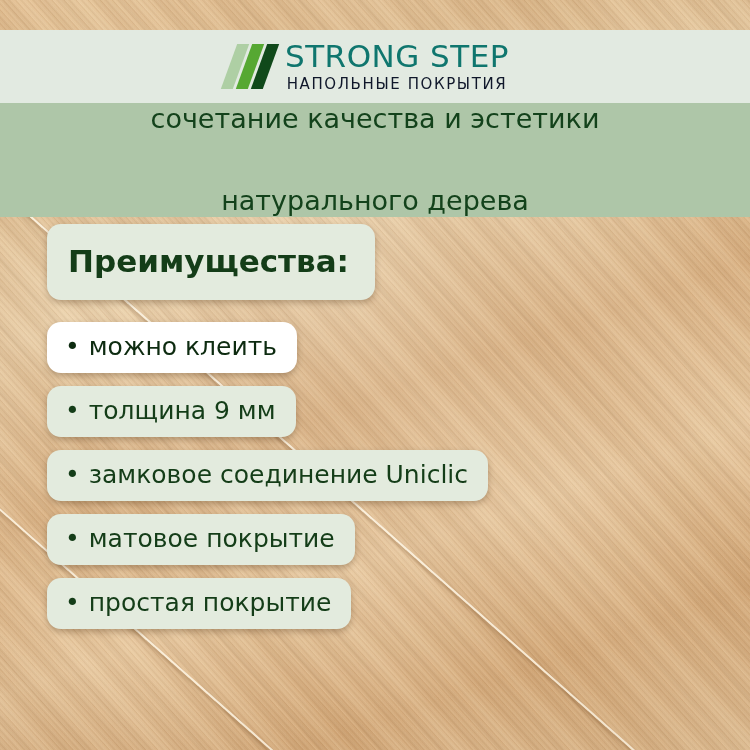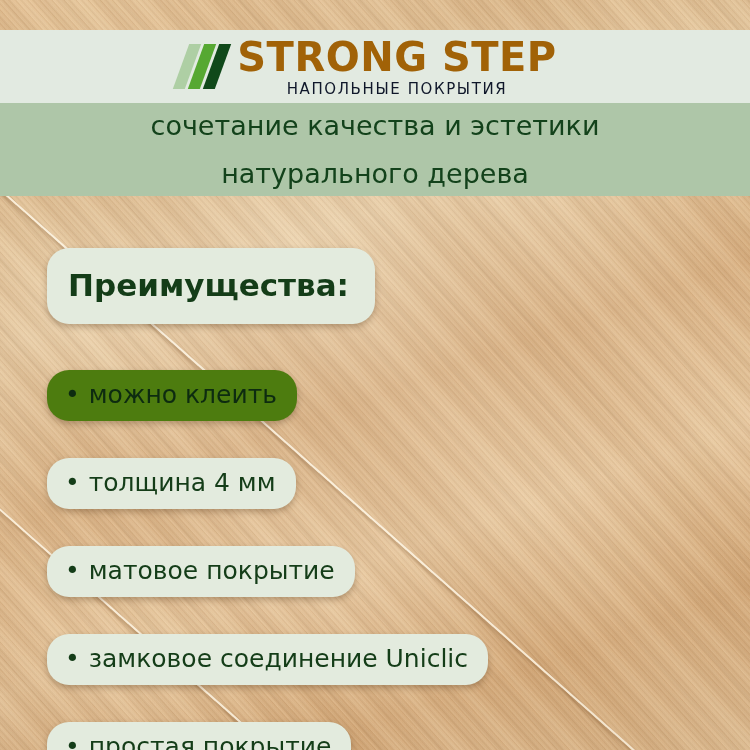--- a/index.html
+++ b/index.html
@@ -121,44 +121,44 @@
   .bar-a { background: #aecfa4; }
   .bar-b { background: #56a832; }
   .bar-c { background: #10491a; }
   .logo-text {
     display: flex;
     flex-direction: column;
     align-items: center;
     line-height: 1;
   }
   .logo-name {
-    font-size: 40px;
-    font-weight: 700;
+    font-size: 31px;
+    font-weight: 400;
     letter-spacing: .5px;
-    color: #a16207;
+    color: #0f766e;
     white-space: nowrap;
   }
   .logo-sub {
     margin-top: 5px;
     font-size: 15px;
     letter-spacing: 1.6px;
     color: #0f172a;
     white-space: nowrap;
   }
 
   .tagline-band {
     position: absolute;
     left: 0; right: 0;
     top: 103px;
-    height: 93px;
+    height: 114px;
     background: #aec6a8;
     display: flex;
     flex-direction: column;
     align-items: center;
-    justify-content: center;
+    justify-content: space-between;
     gap: 16px;
   }
   .tagline-line {
     font-size: 27px;
     color: #13421b;
     line-height: 1.18;
     white-space: nowrap;
   }
 
   
@@ -166,42 +166,41 @@
     position: absolute;
     left: 47px;
     top: 224px;
     display: flex;
     flex-direction: column;
     align-items: flex-start;
     gap: 13px;
   }
   .pill {
     background: #e3ebde;
-    border-radius: 22px;
+    border-radius: 14px;
     box-shadow: 0 3px 6px rgba(70,44,16,0.30);
     color: #143d18;
     white-space: nowrap;
-    margin-top: 24px;
   }
   .pill.heading {
     padding: 19px 26px 21px 21px;
     font-size: 31px;
     font-weight: 700;
     margin-bottom: 9px;
   }
   .pill.bullet {
     padding: 10px 20px 12px 18px;
     font-size: 25px;
   }
   .pill.bullet .dot {
     font-size: 25px;
     margin-right: 9px;
   }
   .pill.bullet.highlight {
-    background: #4d7c0f;
+    background: #ffffff;
     color: #0d2b10;
   }
 </style>
 </head>
 <body>
 
 <div id="poster">
 
   <div class="wood-base"></div>
   <div class="wood-bands"></div>
@@ -229,20 +228,20 @@
 
   <div class="tagline-band">
     <div class="tagline-line">сочетание качества и эстетики</div>
     <div class="tagline-line">натурального дерева</div>
   </div>
 
   <div class="features">
     <div class="pill heading">Преимущества:</div>
     <div id="bullets" style="display:flex;flex-direction:column;align-items:flex-start;gap:13px;">
         <div class="pill bullet highlight"><span class="dot">•</span><span>можно клеить</span></div>
-        <div class="pill bullet"><span class="dot">•</span><span>толщина 4 мм</span></div>
+        <div class="pill bullet"><span class="dot">•</span><span>толщина 9 мм</span></div>
+        <div class="pill bullet"><span class="dot">•</span><span>замковое соединение Uniclic</span></div>
         <div class="pill bullet"><span class="dot">•</span><span>матовое покрытие</span></div>
-        <div class="pill bullet"><span class="dot">•</span><span>замковое соединение Uniclic</span></div>
         <div class="pill bullet"><span class="dot">•</span><span>простая покрытие</span></div>
       </div>
   </div>
 
 </div>
 
 </body></html>

